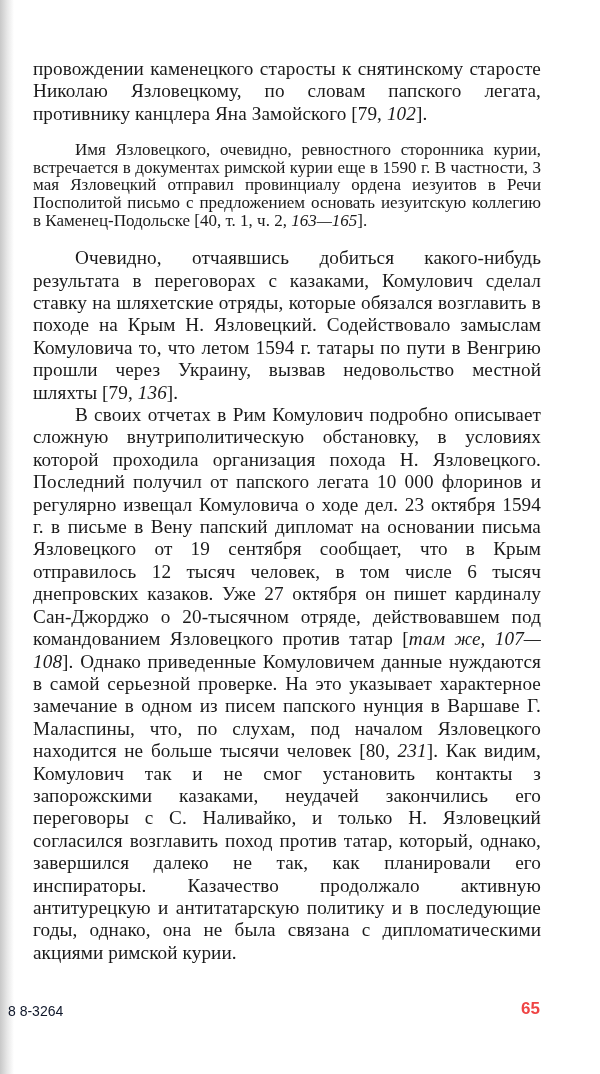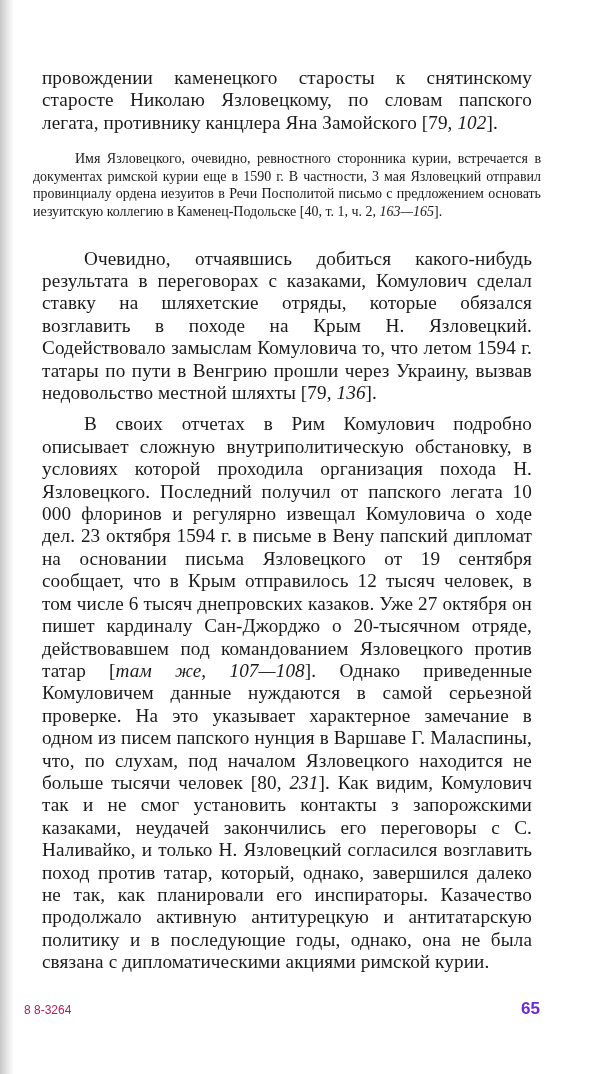--- a/index.html
+++ b/index.html
@@ -16,58 +16,58 @@
       position: absolute; left: 0; top: 0; bottom: 0; width: 14px;
       background: linear-gradient(to right, #c8c8c8 0%, #e6e6e6 50%, #ffffff 100%);
     }
     .page {
       position: absolute;
       left: 33px;
       top: 58px;
       width: 508px;
     }
     .para {
-      margin: 9px;
+      margin: 0;
       font-size: 19.2px;
       line-height: 22.4px;
       text-align: justify;
       text-align-last: auto;
       letter-spacing: 0.1px;
     }
     .para.cont { text-indent: 0; }
     .para.indent { text-indent: 42px; }
     .note {
       margin: 16px 0 0 0;
-      font-size: 14px;
+      font-size: 17px;
       line-height: 17.6px;
       text-align: justify;
       text-indent: 42px;
     }
     .gap { height: 18px; }
     .p2 { margin-top: 0; }
     em { font-style: italic; }
     .footer {
       position: absolute;
       top: 1003px;
       left: 8px;
       width: 532px;
       height: 20px;
     }
     .sig {
-      position: absolute; left: 16px; top: 0;
+      position: absolute; left: 0; top: 0;
       font-family: "Liberation Sans", "DejaVu Sans", sans-serif;
-      font-size: 12px;
-      color: #be185d;
+      font-size: 14px;
+      color: #0f172a;
     }
     .pgnum {
       position: absolute; right: 0; top: -4px;
       font-family: "Liberation Sans", "DejaVu Sans", sans-serif;
       font-weight: bold;
       font-size: 17px;
-      color: #6d28d9;
+      color: #ef4444;
     }
   </style>
 </head>
 <body>
 
 <div class="left-shade"></div>
 
 <div class="page">
   <p class="para cont"><span>провождении каменецкого старосты к снятинскому старосте Николаю Язловецкому, по словам папского легата, противнику канцлера Яна Замойского [79, </span><em>102</em><span>].</span></p>
 

